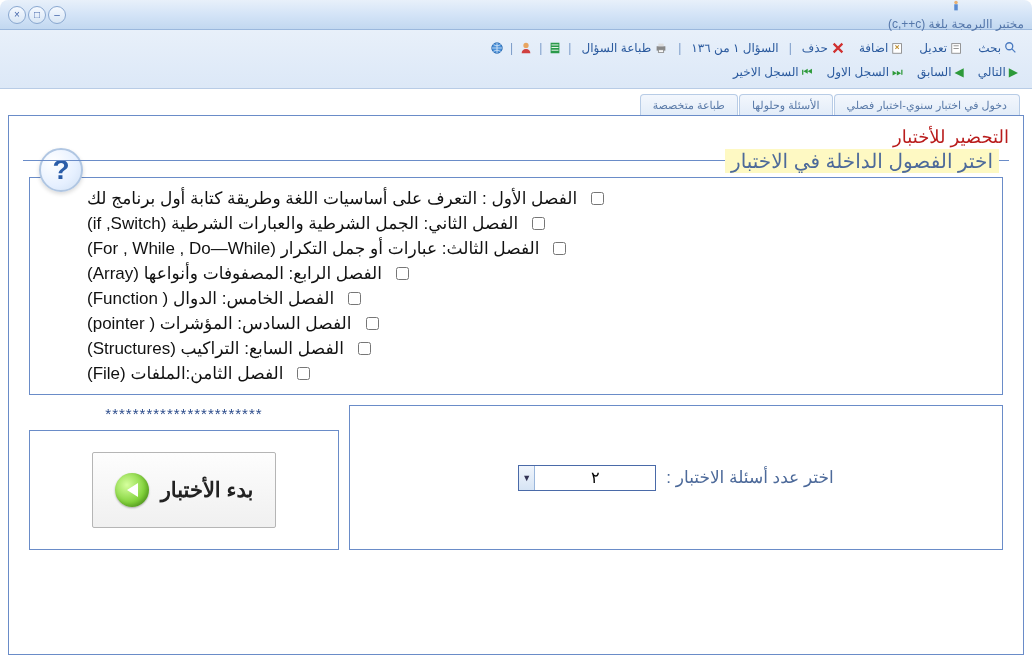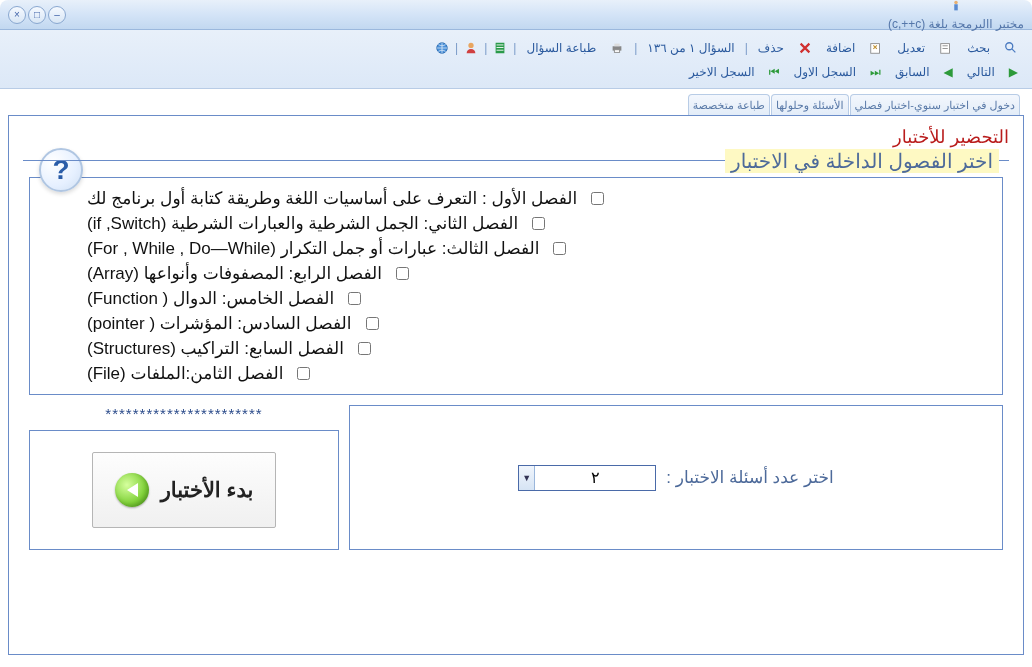--- a/index.html
+++ b/index.html
@@ -58,21 +58,21 @@
   gap: 6px;
   justify-content: flex-end;
   direction: ltr;
   padding: 3px 0;
   font-size: 12px;
   color: #2b5a9e;
 }
 .tb-item {
   display: flex;
   align-items: center;
-  gap: 14px;
+  gap: 3px;
   cursor: pointer;
   padding: 2px 4px;
 }
 .tb-sep {
   color: #7a9ac8;
 }
 .icon-sm {
   width: 14px; height: 14px; display: inline-block;
 }
 .nav-arrow { color: #2d9a3a; font-size: 12px; }
@@ -83,21 +83,21 @@
 .tabs {
   display: flex;
   gap: 1px;
   direction: rtl;
   padding-right: 4px;
 }
 .tab {
   background: linear-gradient(to bottom, #f3f7fd, #e2ecf8);
   border: 1px solid #b8cce6;
   border-bottom: none;
-  padding: 4px 4px;
+  padding: 4px 12px;
   font-size: 11px;
   color: #5a7aa8;
   border-radius: 4px 4px 0 0;
   cursor: pointer;
   position: relative;
   top: 1px;
 }
 .tab.active {
   background: #fff;
   color: #2a4a7a;

